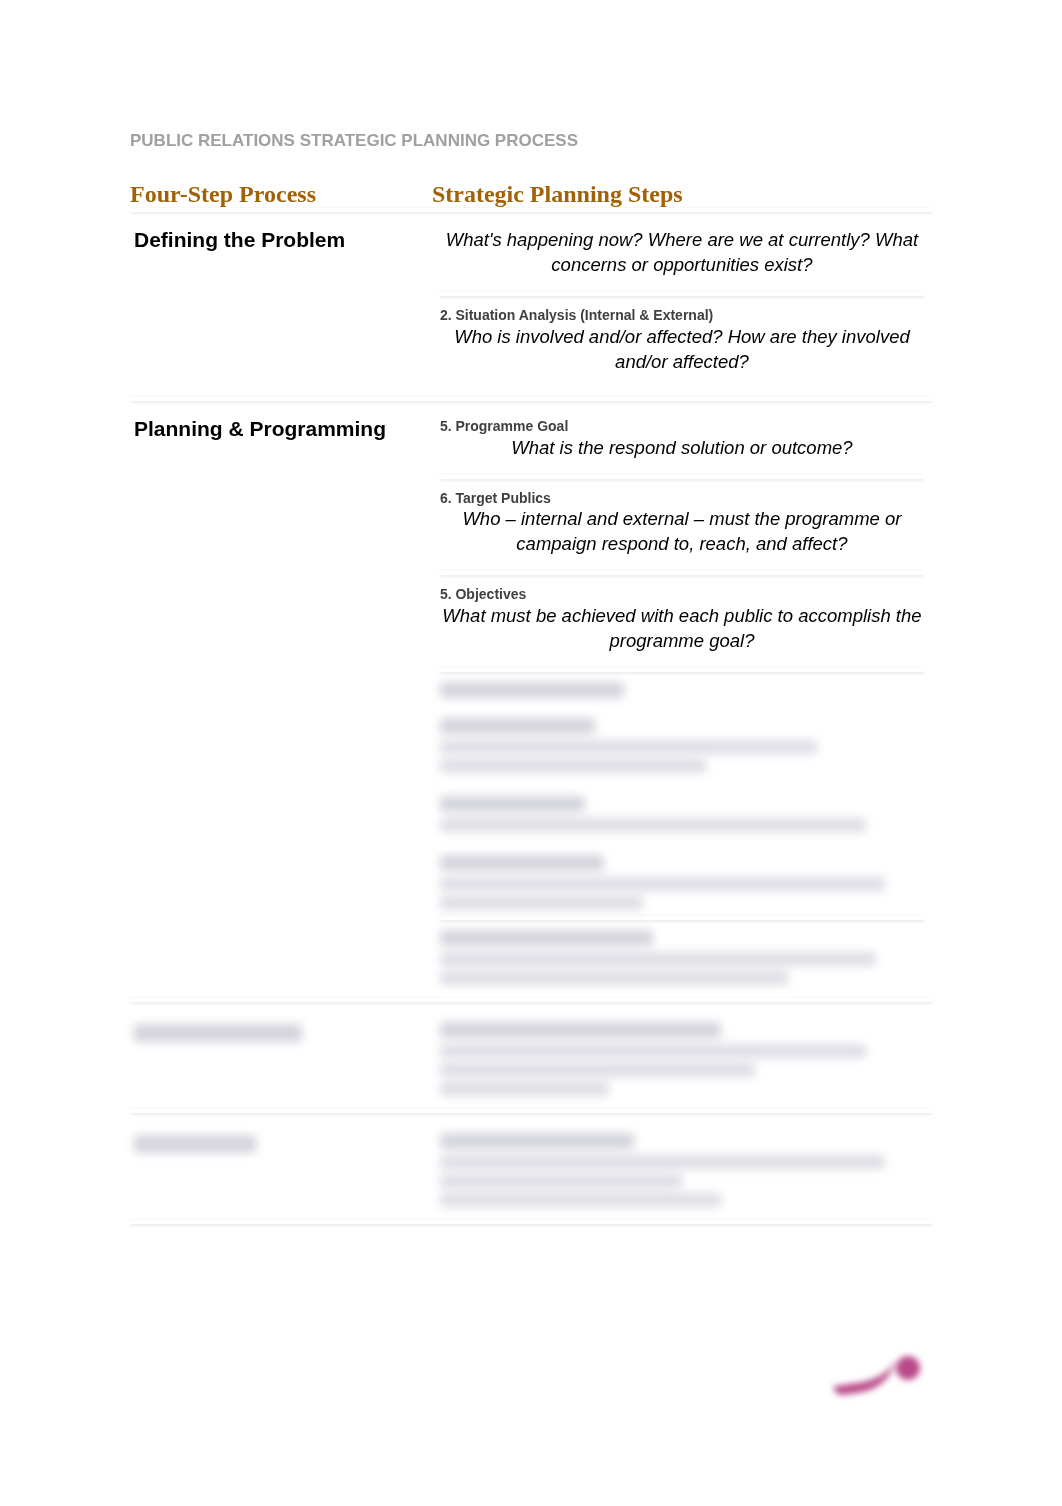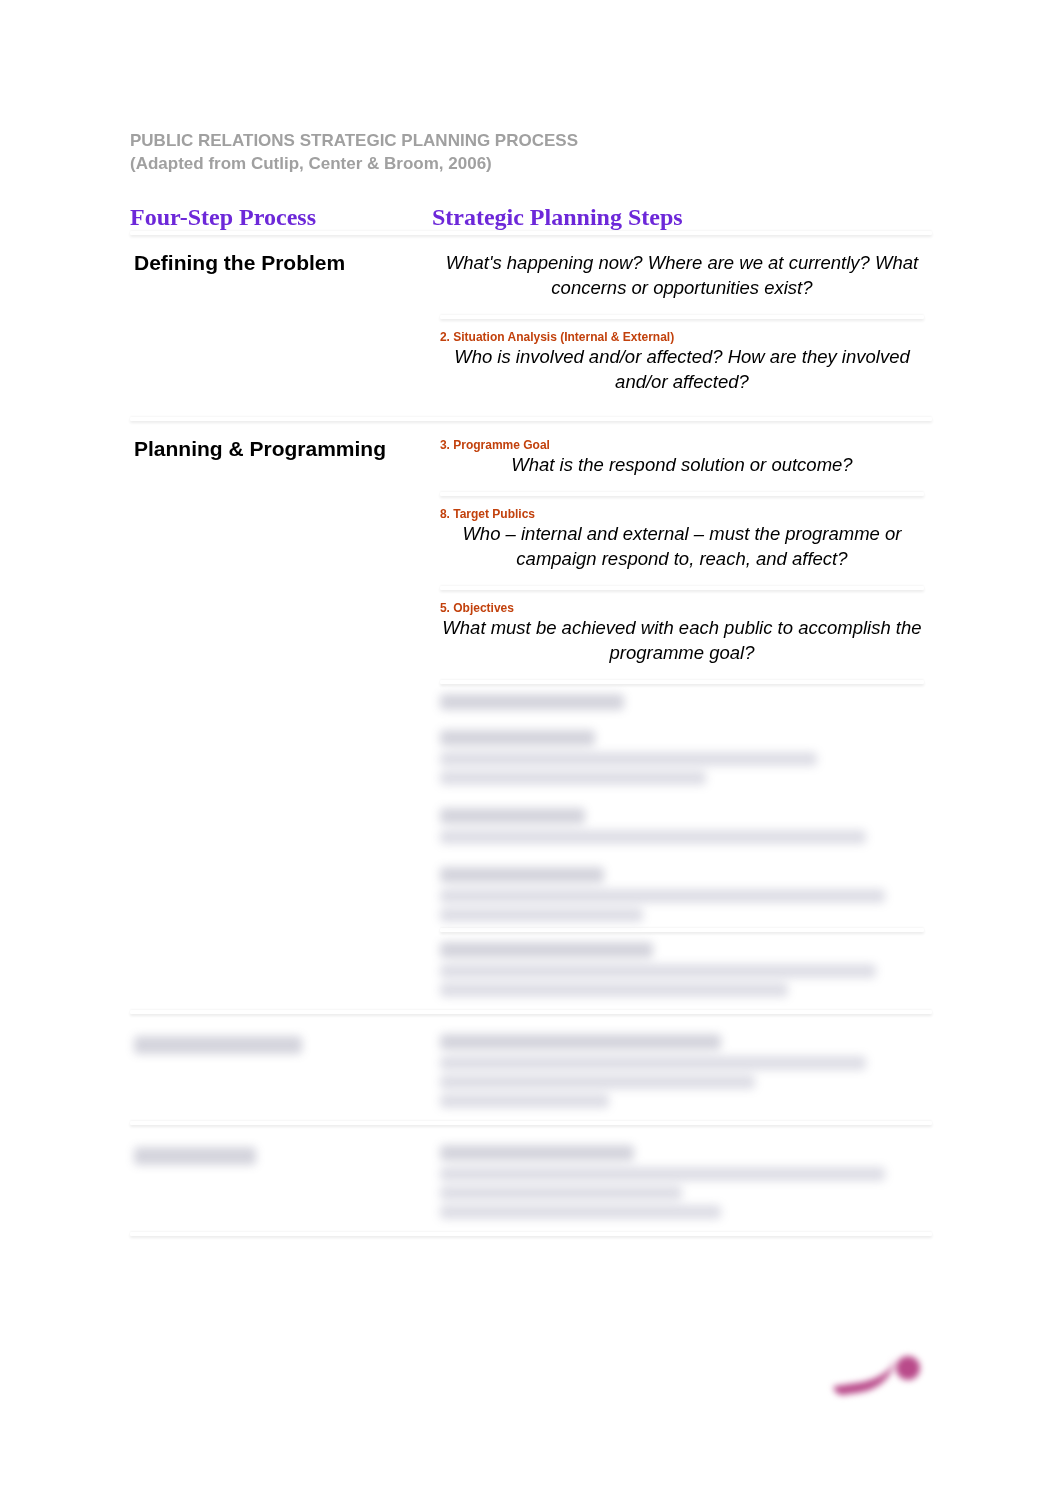--- a/index.html
+++ b/index.html
@@ -30,21 +30,21 @@
     text-align: left;
     padding: 0;
   }
   .hdr-row td {
     padding: 10px 8px 12px 4px;
   }
   .hdr-label {
     font-family: "Times New Roman", Times, serif;
     font-weight: bold;
     font-size: 24px;
-    color: #6d28d9;
+    color: #a16207;
   }
   .sep td {
     padding: 0;
   }
   .sep .bar {
     height: 4px;
     background: #ffffff;
     box-shadow: 0 2px 3px rgba(0,0,0,0.08), 0 -1px 2px rgba(0,0,0,0.04);
     border-radius: 1px;
   }
@@ -60,22 +60,22 @@
   .leftlabel {
     font-weight: bold;
     font-size: 21px;
     color: #000;
   }
   .step-block {
     margin-bottom: 14px;
   }
   .step-title {
     font-weight: bold;
-    font-size: 12px;
-    color: #c2410c;
+    font-size: 14px;
+    color: #404040;
     line-height: 1.35;
   }
   .step-desc {
     font-style: italic;
     font-size: 18.5px;
     color: #000;
     line-height: 1.35;
     text-align: center;
   }
   .inner-sep {
@@ -140,21 +140,20 @@
     background: #b94a8a;
     border-radius: 50%;
   }
 </style>
 </head>
 <body>
 
 <div class="page">
   <div class="doc-title">
     <span>PUBLIC RELATIONS STRATEGIC PLANNING PROCESS</span><br>
-    <span>(Adapted from Cutlip, Center &amp; Broom, 2006)</span>
   </div>
 
   <table class="main">
 
     <tbody>
         <tr class="hdr-row">
       <td class="leftcol">
         <span class="hdr-label">Four-Step Process</span>
       </td>
       <td class="rightcol">
@@ -188,26 +187,26 @@
             <div class="bar"></div>
           </td>
         </tr>
 
     <tr class="section-row">
       <td class="leftcol">
         <div class="leftlabel">Planning &amp; Programming</div>
       </td>
       <td class="rightcol">
         <div class="step-block">
-          <div class="step-title">3. Programme Goal</div>
+          <div class="step-title">5. Programme Goal</div>
           <div class="step-desc">What is the respond solution or outcome?</div>
         </div>
         <div class="inner-sep"></div>
         <div class="step-block">
-          <div class="step-title">8. Target Publics</div>
+          <div class="step-title">6. Target Publics</div>
           <div class="step-desc">Who – internal and external – must the programme or campaign respond to, reach, and affect?</div>
         </div>
         <div class="inner-sep"></div>
         <div class="step-block">
           <div class="step-title">5. Objectives</div>
           <div class="step-desc">What must be achieved with each public to accomplish the programme goal?</div>
         </div>
         <div class="inner-sep"></div>
 
         <div class="ghost-block">

